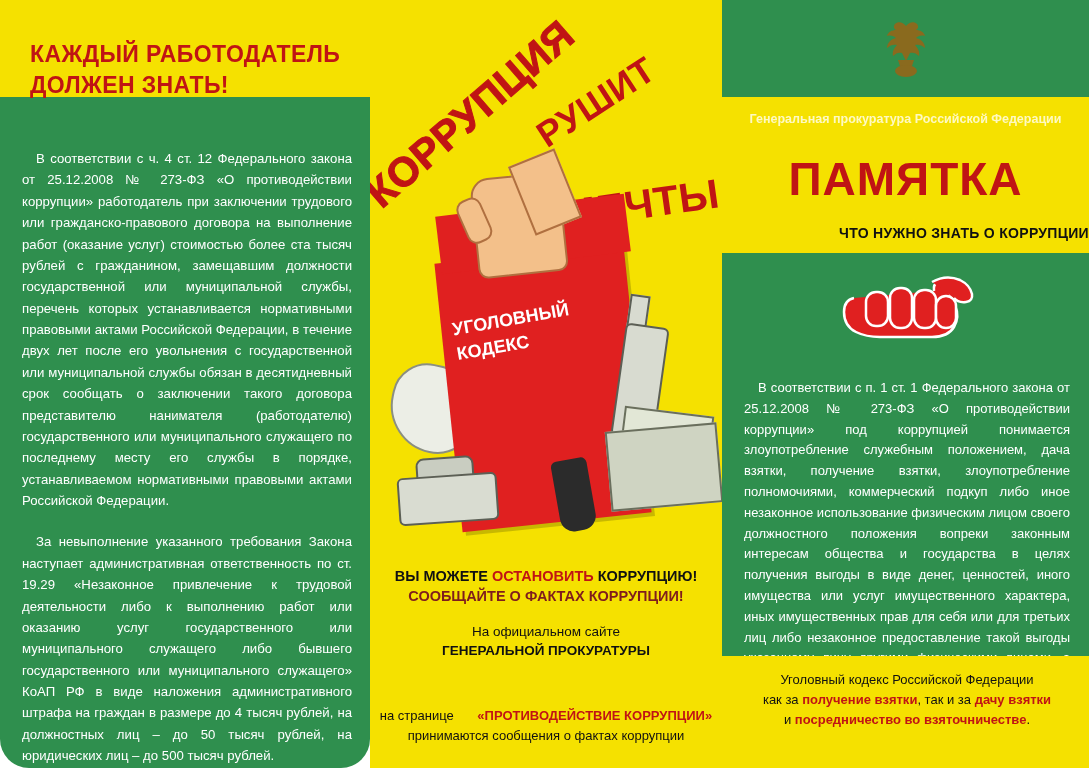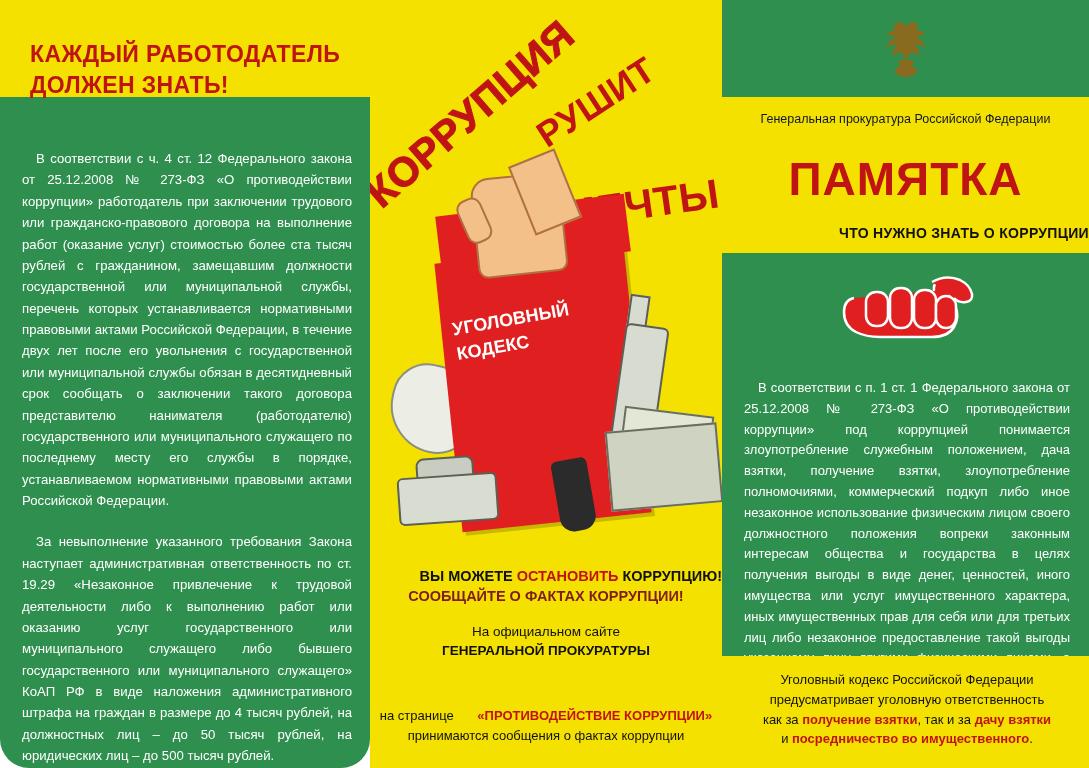--- a/index.html
+++ b/index.html
@@ -244,21 +244,20 @@
     top: 568px;
     left: 0;
     width: 352px;
     text-align: center;
     color: #111111;
   }
   .center-msg .line1 {
     font-weight: bold;
     font-size: 14.5px;
     margin-bottom: 4px;
-    text-align: right;
   }
   .center-msg .line2 {
     font-weight: bold;
     font-size: 14.5px;
     color: #7f1d1d;
   }
   .center-msg .hl { color: #c01414; }
   .center-official {
     position: absolute;
     top: 622px;
@@ -311,23 +310,23 @@
     transform: translateX(-50%);
     width: 58px;
     height: 62px;
   }
   .right-org {
     position: absolute;
     top: 112px;
     left: 0;
     width: 367px;
     text-align: center;
-    font-weight: normal;
+    font-weight: bold;
     font-size: 12.5px;
-    color: #0f172a;
+    color: #fef9c3;
   }
   .right-yellow-block {
     position: absolute;
     top: 97px; left: 0;
     width: 367px; height: 156px;
     background: #f5e100;
   }
   .right-pamyatka {
     position: absolute;
     top: 152px;
@@ -476,19 +475,18 @@
         <rect x="100" y="34" width="20" height="32" rx="10"></rect>
         <path d="M96 20 q14 -8 28 -2 q10 5 12 14 q1 7 -6 8 q-8 1 -12 -4"></path>
       </g>
     </svg>
 
     <div class="right-body">В соответствии с п. 1 ст. 1 Федерального закона от 25.12.2008 № 273-ФЗ «О противодействии коррупции» под коррупцией понимается злоупотребление служебным положением, дача взятки, получение взятки, злоупотребление полномочиями, коммерческий подкуп либо иное незаконное использование физическим лицом своего должностного положения вопреки законным интересам общества и государства в целях получения выгоды в виде денег, ценностей, иного имущества или услуг имущественного характера, иных имущественных прав для себя или для третьих лиц либо незаконное предоставление такой выгоды указанному лицу другими физическими лицами, а также совершение указанных деяний от имени или в интересах юридического лица.</div>
 
     <div class="right-yellow-bottom"></div>
     <div class="right-bottom-text">
       <div>Уголовный кодекс Российской Федерации</div>
-      <div>предусматривает уголовную ответственность</div>
       <div><span>как за </span><span class="red">получение взятки</span><span>, так и за </span><span class="red">дачу взятки</span></div>
-      <div><span>и </span><span class="red">посредничество во имущественного</span><span>.</span></div>
+      <div><span>и </span><span class="red">посредничество во взяточничестве</span><span>.</span></div>
     </div>
   </section>
 
 </div>
 
 </body></html>

